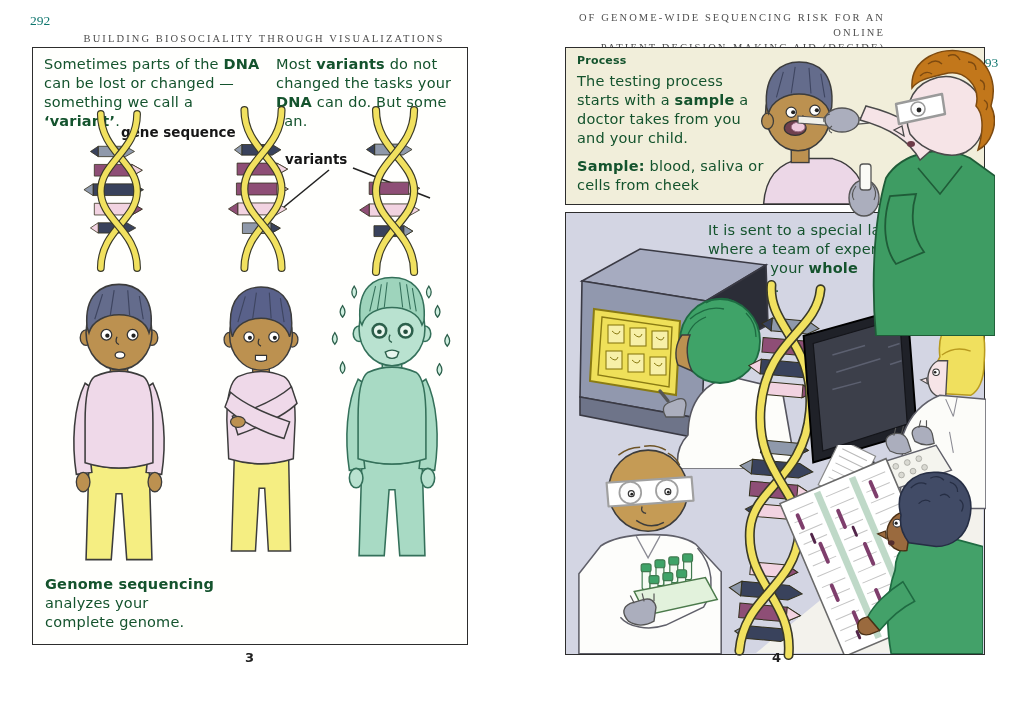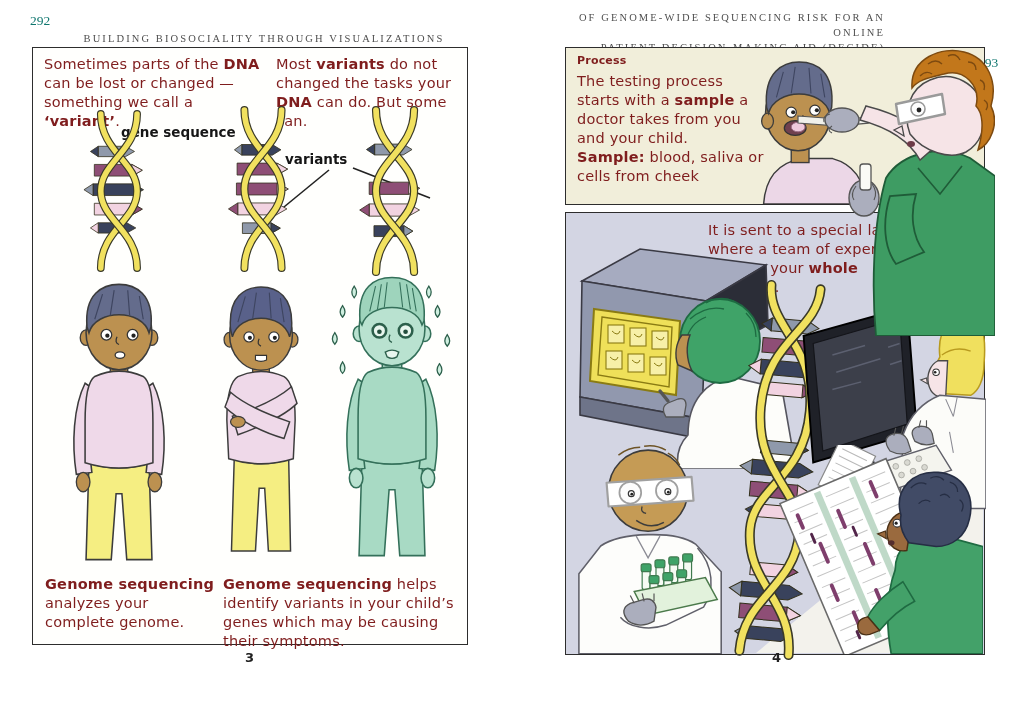--- a/index.html
+++ b/index.html
@@ -5,21 +5,21 @@
   html,body{margin:0;padding:0;}
   body{width:1020px;height:720px;background:#ffffff;position:relative;overflow:hidden;
        font-family:"DejaVu Sans",sans-serif;}
   .abs{position:absolute;}
   
   .running-head{font-family:"Liberation Serif","DejaVu Serif",serif;font-size:10.5px;
     letter-spacing:2.1px;color:#4f4f4f;text-align:center;line-height:1.45;}
   .folio-top{font-family:"Liberation Serif","DejaVu Serif",serif;font-size:13.5px;color:#0f766e;}
   .folio-bottom{font-size:13px;font-weight:bold;color:#222;}
   
-  .comic{font-size:14.5px;line-height:1.3;color:#7f1d1d;letter-spacing:.2px;font-weight:500;}
+  .comic{font-size:14.5px;line-height:1.3;color:#14532d;letter-spacing:.2px;font-weight:500;}
   .comic b{font-weight:800;}
   .comic-label{font-size:13.5px;font-weight:800;color:#161616;}
   
   .panel{border:1.6px solid #2d2d2d;box-sizing:border-box;}
   .left-panel{left:32px;top:47px;width:436px;height:598px;background:#fffffd;}
   .top-panel{left:565px;top:47px;width:420px;height:158px;background:#f1eeda;}
   .lab-panel{left:565px;top:212px;width:420px;height:443px;background:#d3d5e3;}
   svg{display:block;}
 </style>
 </head>
@@ -170,36 +170,35 @@
       <path d="M14 92 q5 7 0 12 q-5 -5 0 -12z"></path>
         <path d="M112 34 q5 7 0 12 q-5 -5 0 -12z"></path>
       <path d="M122 64 q5 7 0 12 q-5 -5 0 -12z"></path>
         <path d="M114 94 q5 7 0 12 q-5 -5 0 -12z"></path>
       <path d="M26 14 q5 7 0 12 q-5 -5 0 -12z"></path>
         <path d="M103 14 q5 7 0 12 q-5 -5 0 -12z"></path>
     </g>
   </svg>
 
   <div class="abs comic" style="left:12px;top:527px;width:176px;"><b>Genome sequencing</b><span> analyzes your complete genome.</span></div>
-  <div class="abs comic" style="left:190px;top:527px;width:240px;"><b>Genome sequencing</b><span> helps identify variants in your child’s genes which may be causing their symptoms.</span></div>
 </div>
 
 <div class="abs folio-bottom" style="left:245px;top:650px;">3</div>
 
 <div class="abs running-head" style="left:555px;top:10px;width:330px;text-align:right;">
   <div>OF GENOME-WIDE SEQUENCING RISK FOR AN ONLINE</div>
   <div>PATIENT DECISION-MAKING AID (DECIDE)</div>
 </div>
 <div class="abs folio-top" style="left:978px;top:13px;margin-top:42px;">293</div>
 
 <div class="abs panel top-panel">
   <div class="abs comic" style="left:11px;top:6px;width:190px;">
     <div style="font-weight:800;font-size:11px;margin-bottom:4px;">Process</div>
     <div><span>The testing process starts with a </span><b>sample</b><span> a doctor takes from you and your child.</span></div>
-    <div style="margin-top:0;"><b>Sample:</b><span> blood, saliva or cells from cheek</span></div>
+    <div style="margin-top:9px;"><b>Sample:</b><span> blood, saliva or cells from cheek</span></div>
   </div>
 
   <svg class="abs" style="left:176px;top:8px;width:132px;height:148px;" viewBox="0 0 130 150">
     <path d="M20 150 C22 122 36 108 58 104 L90 104 C112 110 122 126 124 150 Z" fill="#ecd7e7" stroke="#3c3c3c" stroke-width="1.5"></path>
     <rect x="48" y="92" width="18" height="16" fill="#bc9150" stroke="#3c3c3c" stroke-width="1.4"></rect>
     <path d="M40 70 L126 62 L126 68 L40 76 Z" fill="#f2f2ee" stroke="#555" stroke-width="1.2"></path>
     <ellipse cx="55" cy="58" rx="33" ry="38" fill="#bc9150" stroke="#3c3c3c" stroke-width="1.6"></ellipse>
     <ellipse cx="24" cy="66" rx="6" ry="8" fill="#bc9150" stroke="#3c3c3c" stroke-width="1.3"></ellipse>
     <path d="M23 52 C20 16 40 6 56 6 C74 6 92 16 89 52 L87 58 C80 32 32 32 25 58 Z" fill="#646c8c" stroke="#3c3c3c" stroke-width="1.5"></path>
     <path d="M40 16 L33 42 M52 11 L48 38 M66 12 L68 38 M78 18 L82 42" stroke="#3e4560" stroke-width="1.1" fill="none"></path>

